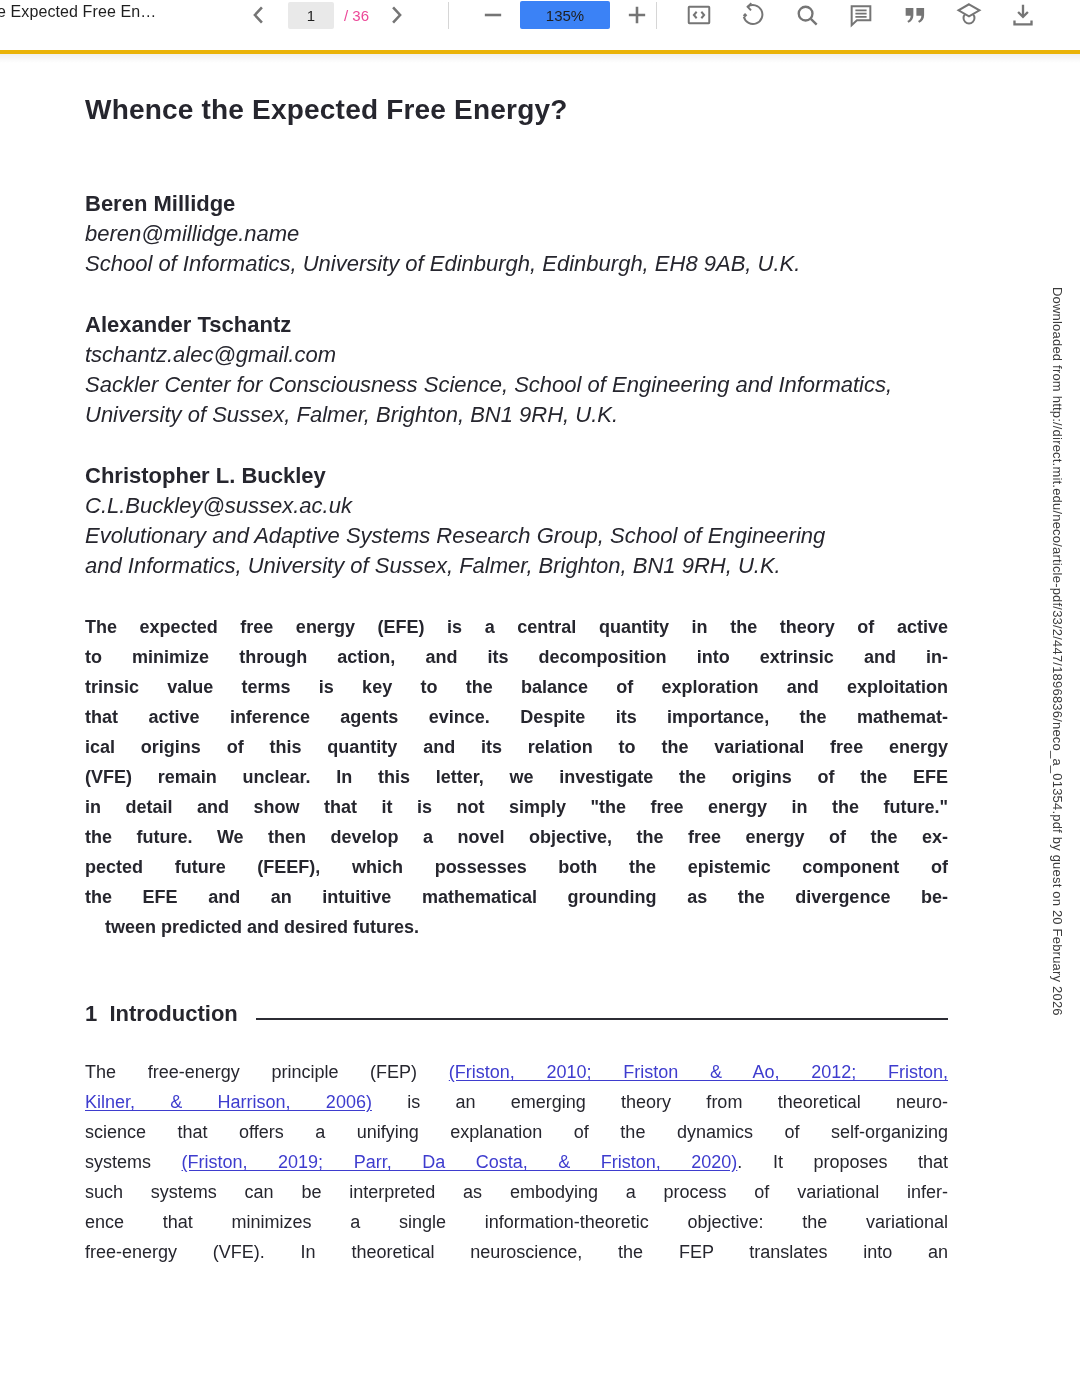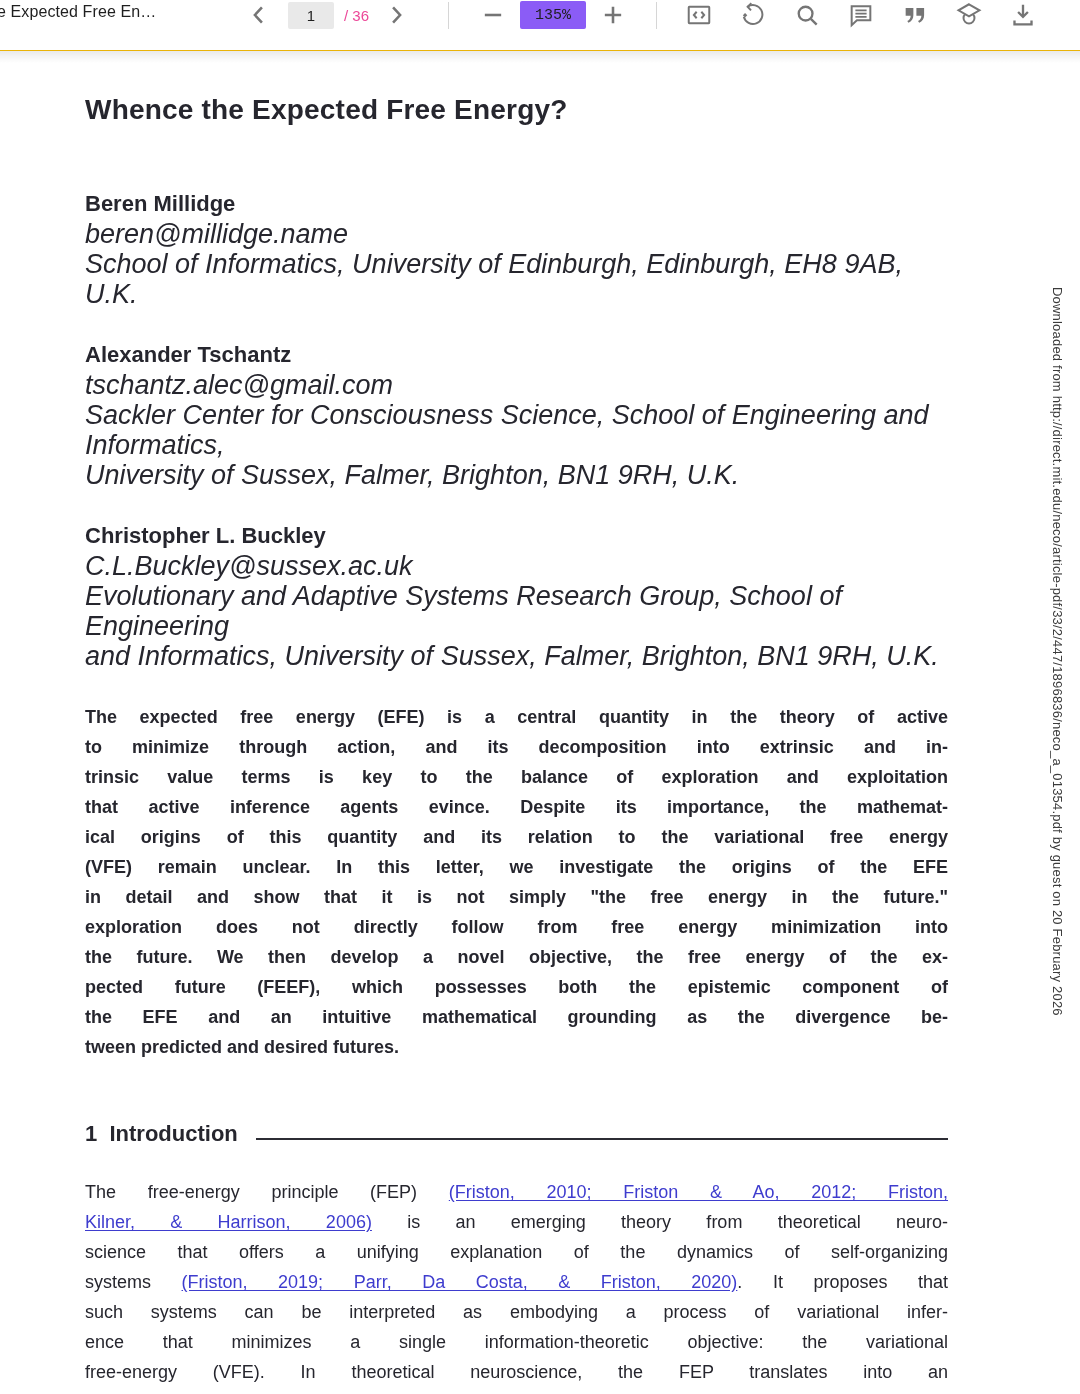--- a/index.html
+++ b/index.html
@@ -6,67 +6,67 @@
   body{
     width:1080px;height:1394px;position:relative;overflow:hidden;
     background:#ffffff;font-family:"Liberation Sans","DejaVu Sans",sans-serif;
     -webkit-font-smoothing:antialiased;
   }
   .app{position:absolute;inset:0;}
 
   
   .toolbar{
     position:absolute;top:0;left:0;right:0;height:50px;background:#ffffff;
-    border-bottom:1px solid #eab308;z-index:5;
+    border-bottom:4px solid #eab308;z-index:5;
   }
   .tb-title{
     position:absolute;left:-3px;top:3px;font-size:16px;color:#1f1f1f;
     white-space:nowrap;letter-spacing:0.1px;
   }
   .tb-btn{
     background:none;border:none;padding:0;margin:0;width:30px;height:30px;
     display:grid;place-items:center;cursor:pointer;
   }
   .tb-nav{position:absolute;left:244px;top:0;display:flex;align-items:center;}
   .page-box{
     width:46px;height:27px;margin:0 10px 0 14px;background:#e9e9e9;border-radius:2px;
     display:flex;align-items:center;justify-content:center;
     font-size:15px;color:#1f1f1f;
   }
   .page-of{font-size:15px;color:#ec4899;margin-right:12px;white-space:pre;}
   .tb-sep{position:absolute;top:2px;width:1px;height:27px;background:#d6d6d6;}
   .sep1{left:448px;} .sep2{left:656px;}
   .tb-zoom{position:absolute;left:478px;top:0;display:flex;align-items:center;}
   .zoom-box{
-    width:66px;height:28px;margin:0 12px;background:#8b5cf6;border-radius:2px;
-    display:flex;align-items:center;justify-content:center;font-size:15px;color:#1f1f1f;font-family:Liberation Mono, monospace;
+    width:90px;height:28px;margin:0 12px;background:#3b82f6;border-radius:2px;
+    display:flex;align-items:center;justify-content:center;font-size:15px;color:#1f1f1f;
   }
   .tb-actions{position:absolute;left:684px;top:0;display:flex;gap:24px;}
   .icon{display:grid;place-items:center;}
 
   
   .viewer{position:absolute;top:50px;left:0;right:0;bottom:0;background:#ffffff;overflow:hidden;}
   .page-shadow{
     position:absolute;top:0;left:0;right:0;height:13px;pointer-events:none;
     background:linear-gradient(rgba(0,0,0,0.09),rgba(0,0,0,0));
   }
   .paper{
     padding:44px 132px 0 85px;color:#26262e;
     font-family:Liberation Sans, sans-serif;
   }
   .paper-title{margin:0;font-size:28px;font-weight:700;letter-spacing:0.2px;}
   .authors{margin-top:62px;}
   .author-block{margin-top:30px;}
   .author-block:first-child{margin-top:0;}
   .author-name{font-size:22px;font-weight:700;line-height:31px;}
-  .author-line{font-size:27px;font-style:italic;line-height:30px;}
+  .author-line{font-size:22px;font-style:italic;line-height:30px;}
 
   .ln{font-size:18px;line-height:30px;height:30px;overflow:hidden;text-align:justify;}
   .ln::after{content:"";display:inline-block;width:100%;}
-  .ln.last{text-align:left;}
+  .ln.last{text-align:left;margin-left:20px;}
   .ln.last::after{content:none;}
   .abstract{margin-top:31px;}
   .abstract .ln{font-weight:700;}
   .intro{margin-top:30px;}
 
   .section-head{margin-top:59px;display:flex;align-items:center;}
   .section-title{font-size:22px;font-weight:700;white-space:pre;}
   .section-rule{flex:1;height:2px;background:#2c2c34;margin-left:18px;position:relative;top:5px;}
 
   .cite-link{color:#3e3cce;text-decoration:underline;text-underline-offset:2px;cursor:pointer;}
@@ -216,21 +216,20 @@
         </div>
 
       <section class="abstract">
           <div class="ln"><span>The expected free energy (EFE) is a central quantity in the theory of active</span></div>
           <div class="ln"><span>to minimize through action, and its decomposition into extrinsic and in-</span></div>
           <div class="ln"><span>trinsic value terms is key to the balance of exploration and exploitation</span></div>
           <div class="ln"><span>that active inference agents evince. Despite its importance, the mathemat-</span></div>
           <div class="ln"><span>ical origins of this quantity and its relation to the variational free energy</span></div>
           <div class="ln"><span>(VFE) remain unclear. In this letter, we investigate the origins of the EFE</span></div>
           <div class="ln"><span>in detail and show that it is not simply "the free energy in the future."</span></div>
-          <div class="ln"><span>exploration does not directly follow from free energy minimization into</span></div>
           <div class="ln"><span>the future. We then develop a novel objective, the free energy of the ex-</span></div>
           <div class="ln"><span>pected future (FEEF), which possesses both the epistemic component of</span></div>
           <div class="ln"><span>the EFE and an intuitive mathematical grounding as the divergence be-</span></div>
           <div class="ln last"><span>tween predicted and desired futures.</span></div>
         </section>
 
       <div class="section-head">
         <span class="section-title">1  Introduction</span>
         <div class="section-rule"></div>
       </div>

